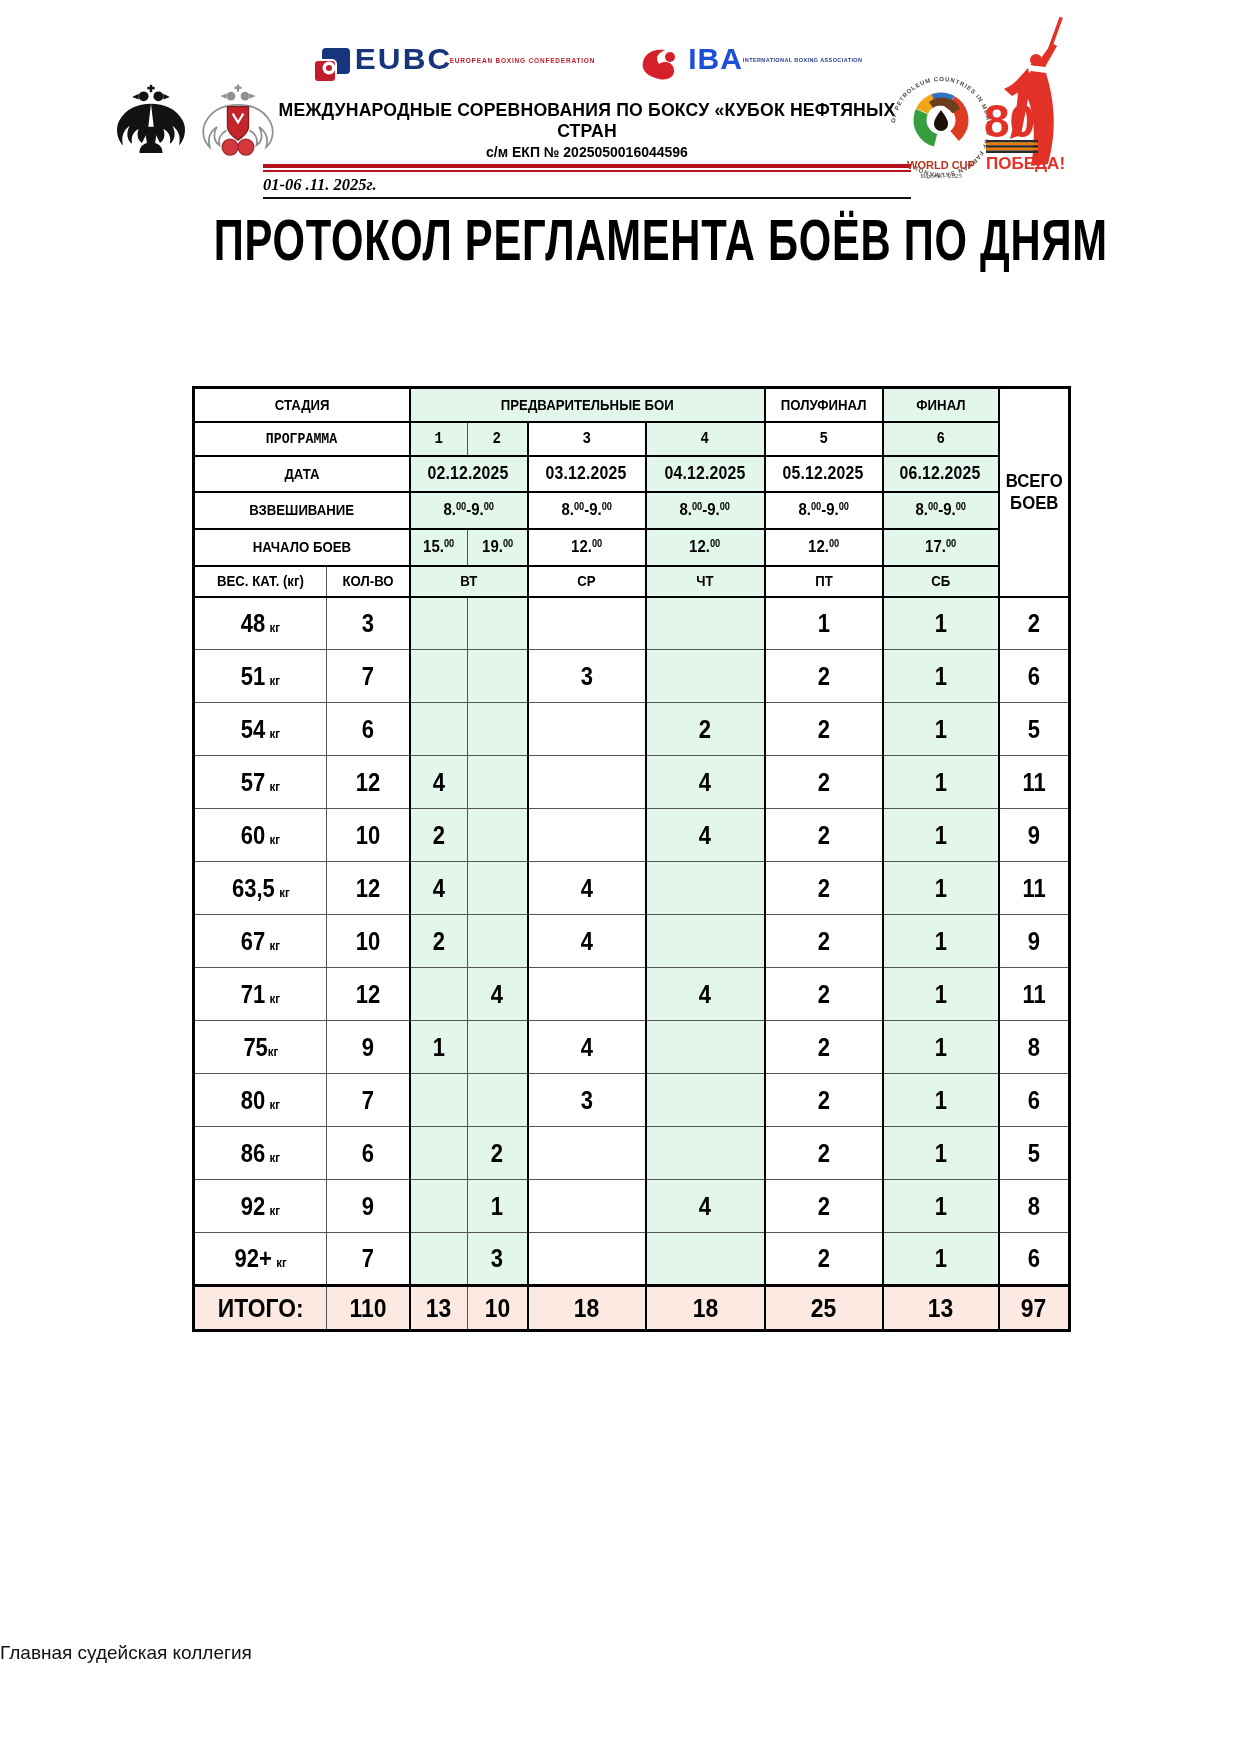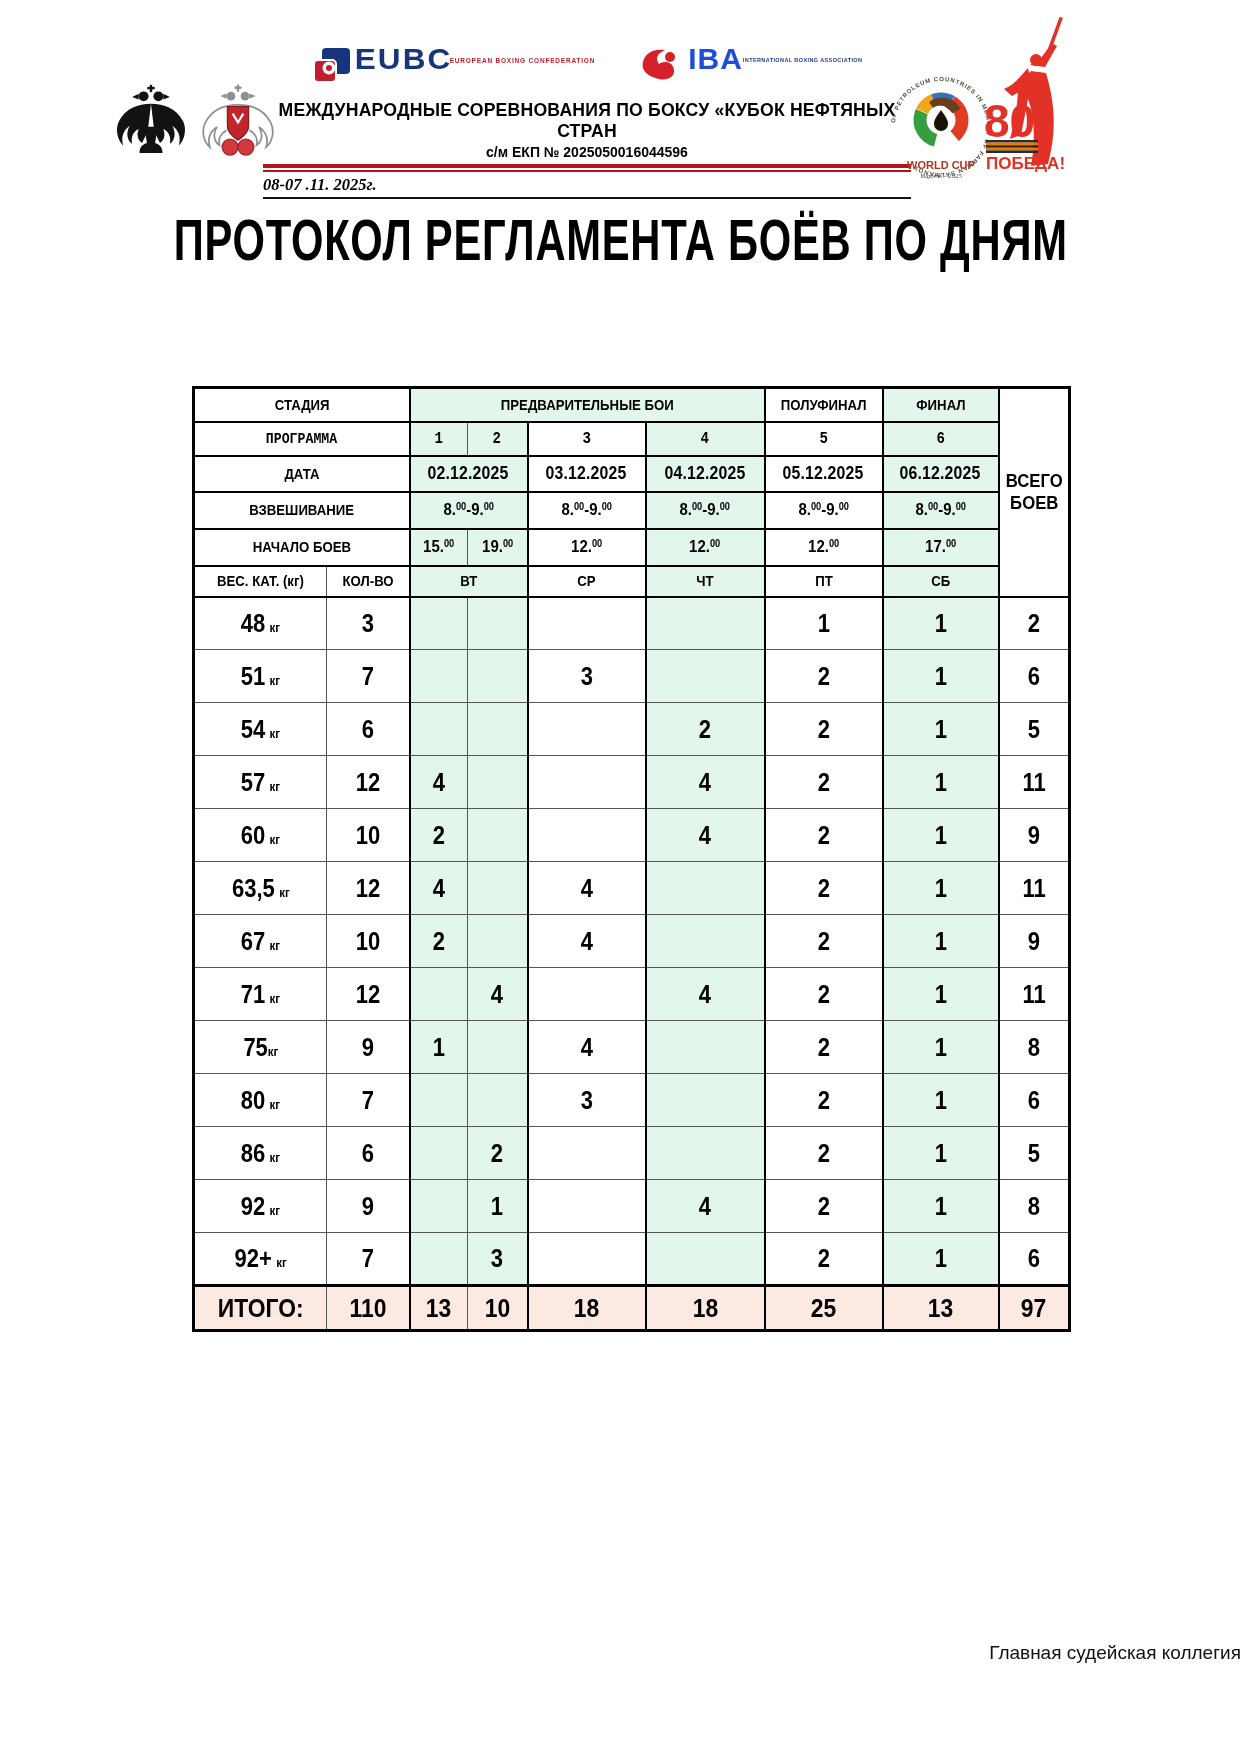--- a/index.html
+++ b/index.html
@@ -15,21 +15,21 @@
   .iba-word{font-size:30px;font-weight:bold;color:#1d4ed8;letter-spacing:1px;line-height:26px;}
   .iba-cap{font-size:5.5px;font-weight:bold;color:#273a8f;letter-spacing:.4px;margin-top:2px;}
   .h-line1{font-size:18px;font-weight:bold;margin-top:4px;letter-spacing:.2px;transform:scaleX(.98);}
   .h-line2{font-size:15px;font-weight:bold;margin-top:3px;letter-spacing:.1px;}
   .h-ekp{font-size:14px;font-weight:bold;margin-top:2px;}
   .red-rule{margin-top:4px;border-top:4px solid #b5121b;border-bottom:2px solid #b5121b;height:2px;}
   .venue-row{display:flex;justify-content:space-between;align-items:baseline;margin-top:3px;
              font-family:"Liberation Serif","DejaVu Serif",serif;font-style:italic;font-weight:bold;font-size:16.5px;}
   .black-rule{margin-top:2px;border-top:2.5px solid #121212;}
   
-  .page-title{position:absolute;top:206px;left:0;width:1160px;text-align:center;font-size:58px;font-weight:bold;white-space:nowrap;}
+  .page-title{position:absolute;top:206px;left:0;width:1160px;text-align:center;font-size:58px;font-weight:bold;white-space:nowrap;padding-left:40px;}
   .page-title .squeeze{display:inline-block;transform:scaleX(.72);transform-origin:center;letter-spacing:1px;}
   
   table.sched{position:absolute;left:192px;top:386px;width:876px;border-collapse:collapse;table-layout:fixed;
               border:3px solid #000;text-align:center;}
   table.sched td{border:1px solid #555;padding:0;vertical-align:middle;overflow:hidden;}
   thead td{border-bottom:2.5px solid #000 !important;}
   tbody td{border-top:2px solid #2e2e2e;}
   td.bL{border-left:2.8px solid #000 !important;}
   td.bLt{border-left:1px solid #8a8a8a !important;}
   tr.row-total td{border-top:3px solid #000 !important;background:#fbe9e2 !important;}
@@ -49,21 +49,21 @@
   tr.row-total .cnd{font-size:26px;}
   thead tr:nth-child(1){height:34px;}
   thead tr:nth-child(2){height:34px;font-family:Liberation Mono, monospace;}
   thead tr:nth-child(3){height:36px;}
   thead tr:nth-child(4){height:37px;}
   thead tr:nth-child(5){height:37px;}
   thead tr:nth-child(6){height:31px;}
   tbody tr{height:53px;}
   tbody tr.row-total{height:45px;}
   
-  .doc-footer{position:absolute;top:1642px;left:0;width:100%;text-align:right;font-size:19px;color:#111;}
+  .doc-footer{position:absolute;top:1642px;left:0;width:100%;text-align:left;font-size:19px;color:#111;}
 </style>
 </head>
 <body>
 
 <div>
 
   <div class="emblem" style="left:110px;top:84px;width:82px;height:82px;">
     <svg viewBox="0 0 100 100" width="82" height="82">
       <g fill="#121212">
         <rect x="48.5" y="1" width="3" height="9"></rect>
@@ -130,21 +130,21 @@
         <span class="logo-txtcol">
           <span class="iba-word">IBA</span>
           <span class="iba-cap">INTERNATIONAL BOXING ASSOCIATION</span>
         </span>
       </div>
     </div>
     <div class="h-line1">МЕЖДУНАРОДНЫЕ СОРЕВНОВАНИЯ ПО БОКСУ «КУБОК НЕФТЯНЫХ СТРАН</div>
     <div class="h-ekp">с/м ЕКП № 2025050016044596</div>
     <div class="red-rule"></div>
     <div class="venue-row">
-      <span>08-07 .11. 2025г.</span>
+      <span>01-06 .11. 2025г.</span>
     </div>
     <div class="black-rule"></div>
   </div>
 
   <div class="emblem" style="left:884px;top:70px;width:114px;height:114px;">
     <svg viewBox="0 0 114 114" width="114" height="114">
       <defs>
           <path id="wcring" d="M57,57 m-46,0 a46,46 0 1,1 92,0 a46,46 0 1,1 -92,0"></path>
         </defs>
       <text font-size="6" font-weight="bold" fill="#4c4c40" letter-spacing="0.9" font-family="Liberation Sans,sans-serif">

